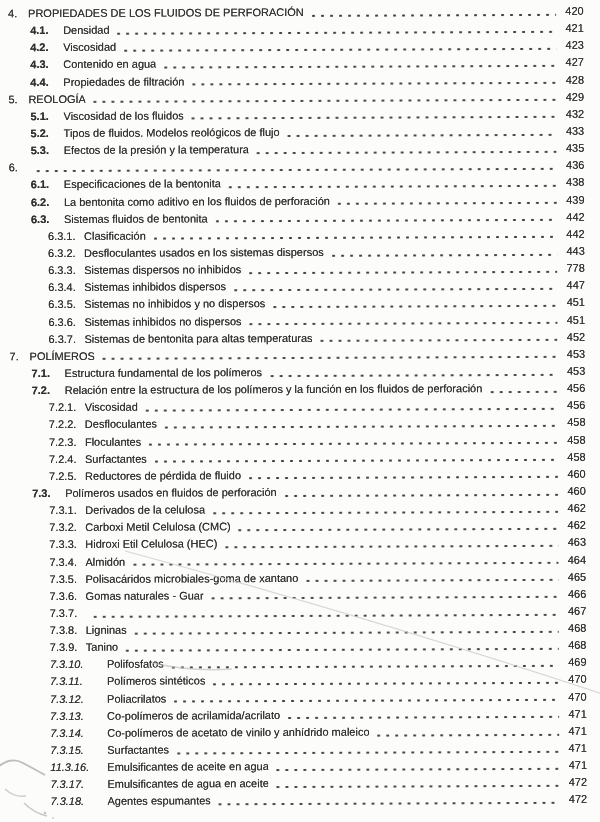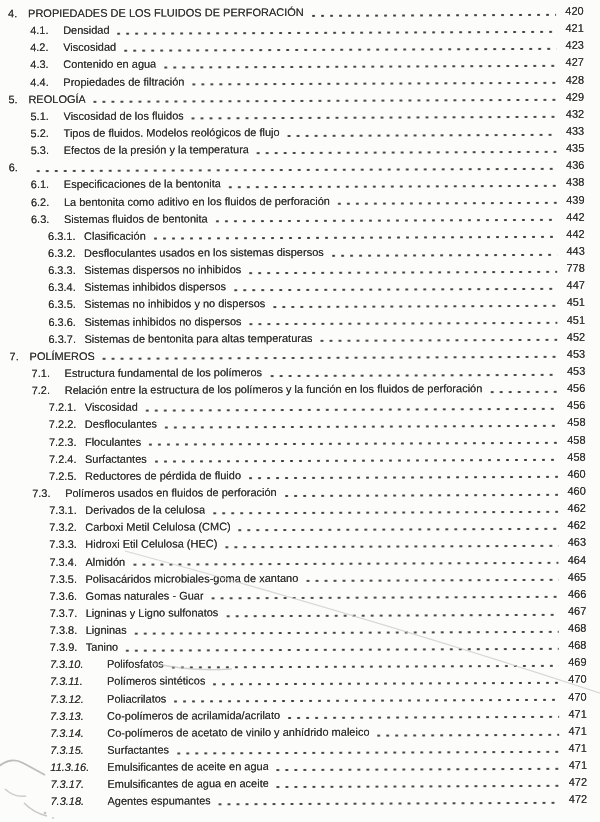--- a/index.html
+++ b/index.html
@@ -38,21 +38,21 @@
     background-image: radial-gradient(circle, #3c3c3c 1.05px, rgba(0,0,0,0) 1.5px);
     background-size: 9px 4px;
     background-repeat: repeat-x;
     background-position: left bottom 3.5px;
   }
   .row .pg { flex: 0 0 auto; min-width: 25px; text-align: center; }
   
   .lvl1 { padding-left: 8px;  }
   .lvl1 .num { min-width: 20px; }
   .lvl2 { padding-left: 30px; }
-  .lvl2 .num { min-width: 33px; }
+  .lvl2 .num { min-width: 33px; font-weight: bold; }
   .lvl3 { padding-left: 47px; }
   .lvl3 .num { min-width: 36px; }
   .lvl4 { padding-left: 47px; }
   .lvl4 .num { min-width: 57px; font-style: italic; }
   .artifacts {
     position: absolute;
     top: 0; left: 0;
     pointer-events: none;
   }
 </style>
@@ -266,21 +266,20 @@
       <span class="pg">465</span>
     </div>
       <div class="row lvl3">
       <span class="num">7.3.6.</span>
       <span class="title">Gomas naturales - Guar</span>
       <span class="leader"></span>
       <span class="pg">466</span>
     </div>
       <div class="row lvl3">
       <span class="num">7.3.7.</span>
-      <span class="title">Ligninas y Ligno sulfonatos</span>
       <span class="leader"></span>
       <span class="pg">467</span>
     </div>
       <div class="row lvl3">
       <span class="num">7.3.8.</span>
       <span class="title">Ligninas</span>
       <span class="leader"></span>
       <span class="pg">468</span>
     </div>
       <div class="row lvl3">

